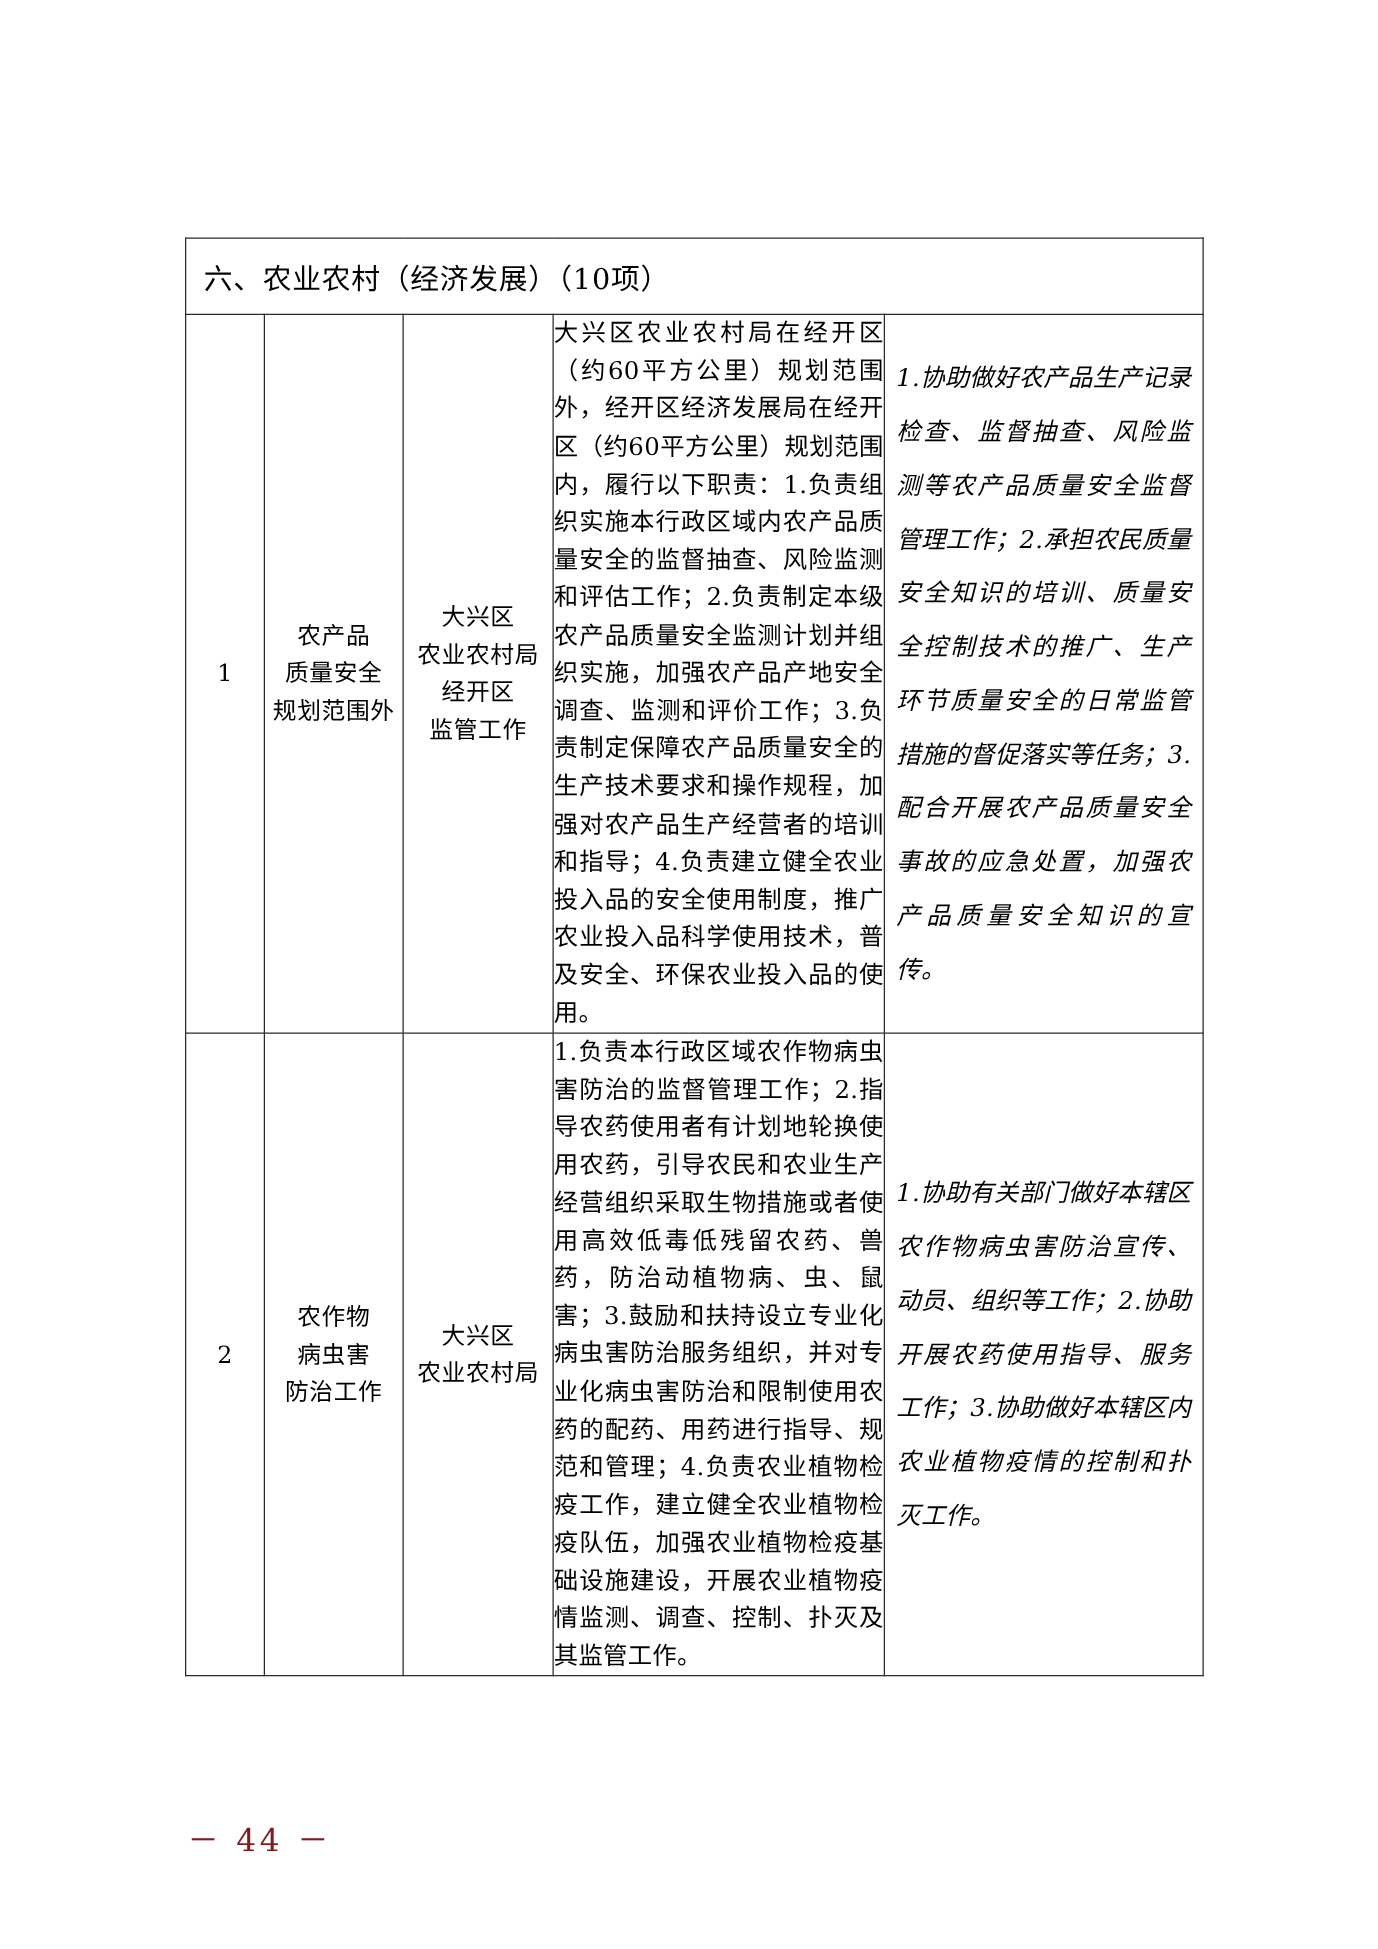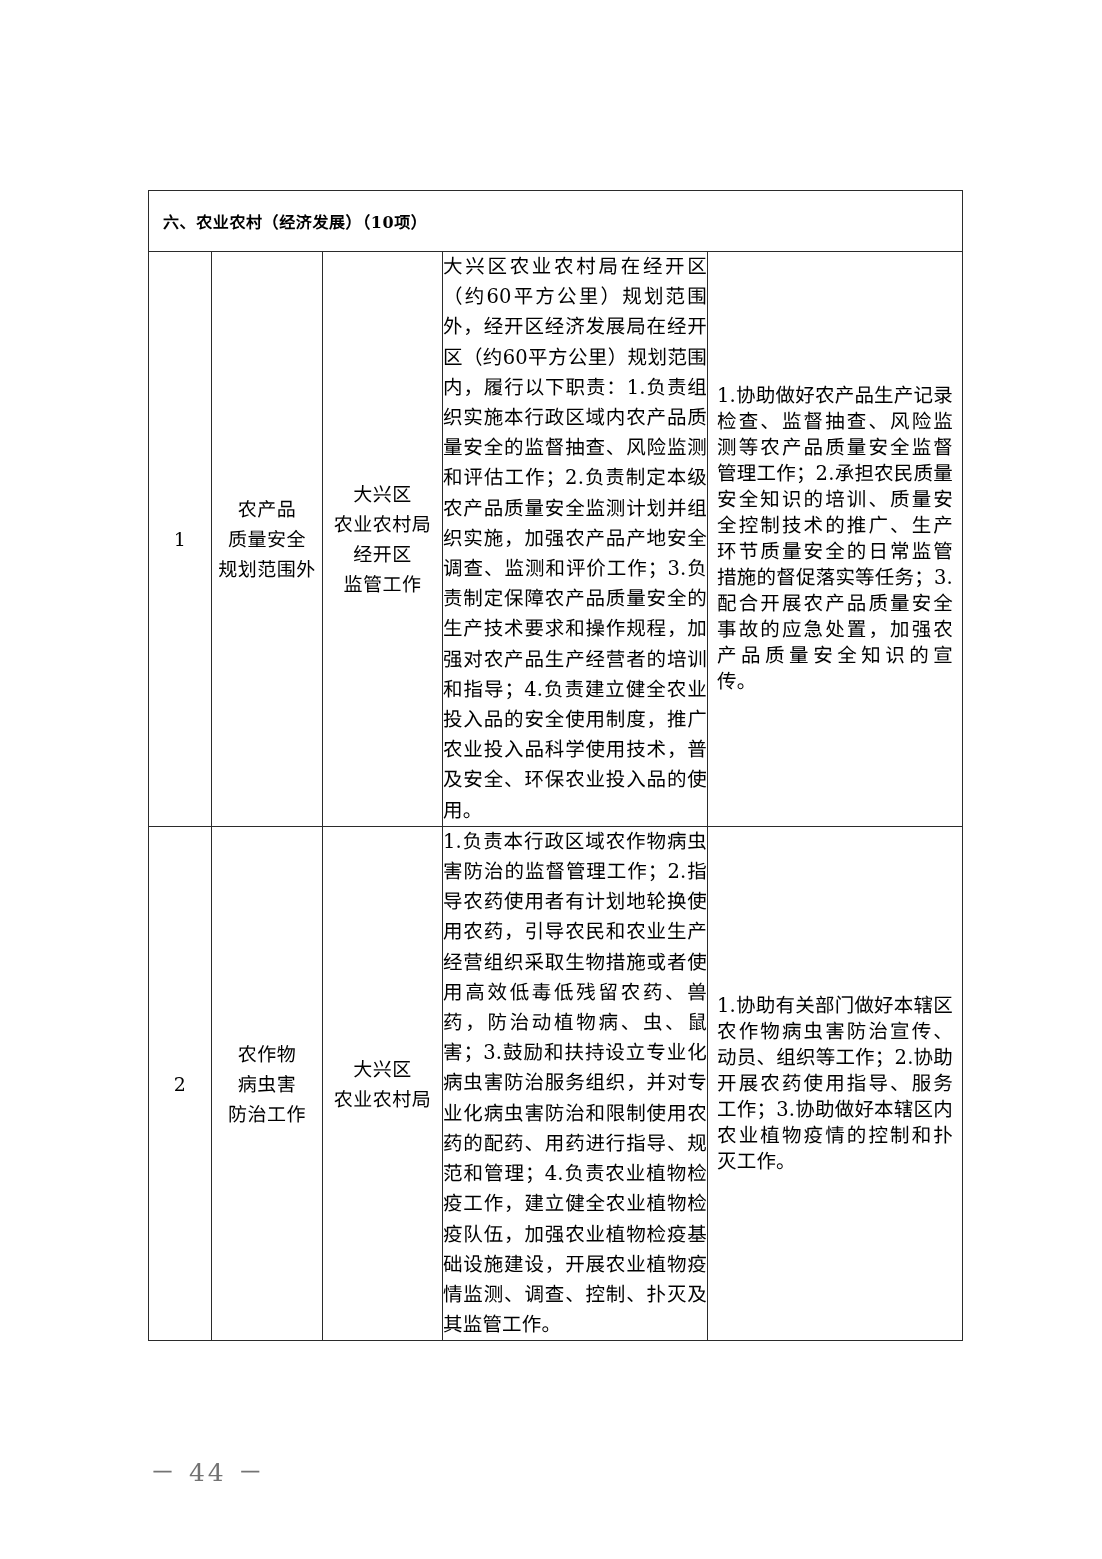--- a/index.html
+++ b/index.html
@@ -61,60 +61,60 @@
     font-family: "DejaVu Serif", "Liberation Serif", serif;
   }
   .hdr .two-line {
     font-size: 19px;
     line-height: 26px;
   }
 
   
   .section-row td {
     height: 60px;
-    font-size: 16px;
+    font-size: 23px;
     letter-spacing: 0.6px;
     padding-left: 14px;
     text-align: left;
-    font-weight: bold;
   }
 
   
   .cell-center {
     text-align: center;
     font-size: 19px;
     line-height: 30px;
     letter-spacing: 0.5px;
   }
   .cell-text {
     text-align: justify;
     text-justify: inter-ideograph;
     font-size: 19.5px;
     line-height: 30.2px;
     letter-spacing: 0.2px;
     padding: 9px 8px 9px 10px;
     vertical-align: middle;
   }
   .cell-text.coop {
-    line-height: 26px;
+    line-height: 43px;
     padding: 9px 9px 9px 9px;
+    font-style: italic;
   }
   .cell-text p {
     margin: 0;
   }
 
   
   .page-number {
     position: absolute;
     left: 150px;
     top: 1452px;
     font-size: 25px;
     letter-spacing: 3px;
     font-family: "DejaVu Serif", "Liberation Serif", serif;
-    color: #737373;
+    color: #7f1d1d;
   }
 </style>
 </head>
 <body>
 
 <div class="page">
 
   <table class="duty-table">
     <colgroup>
       <col class="c-no">

